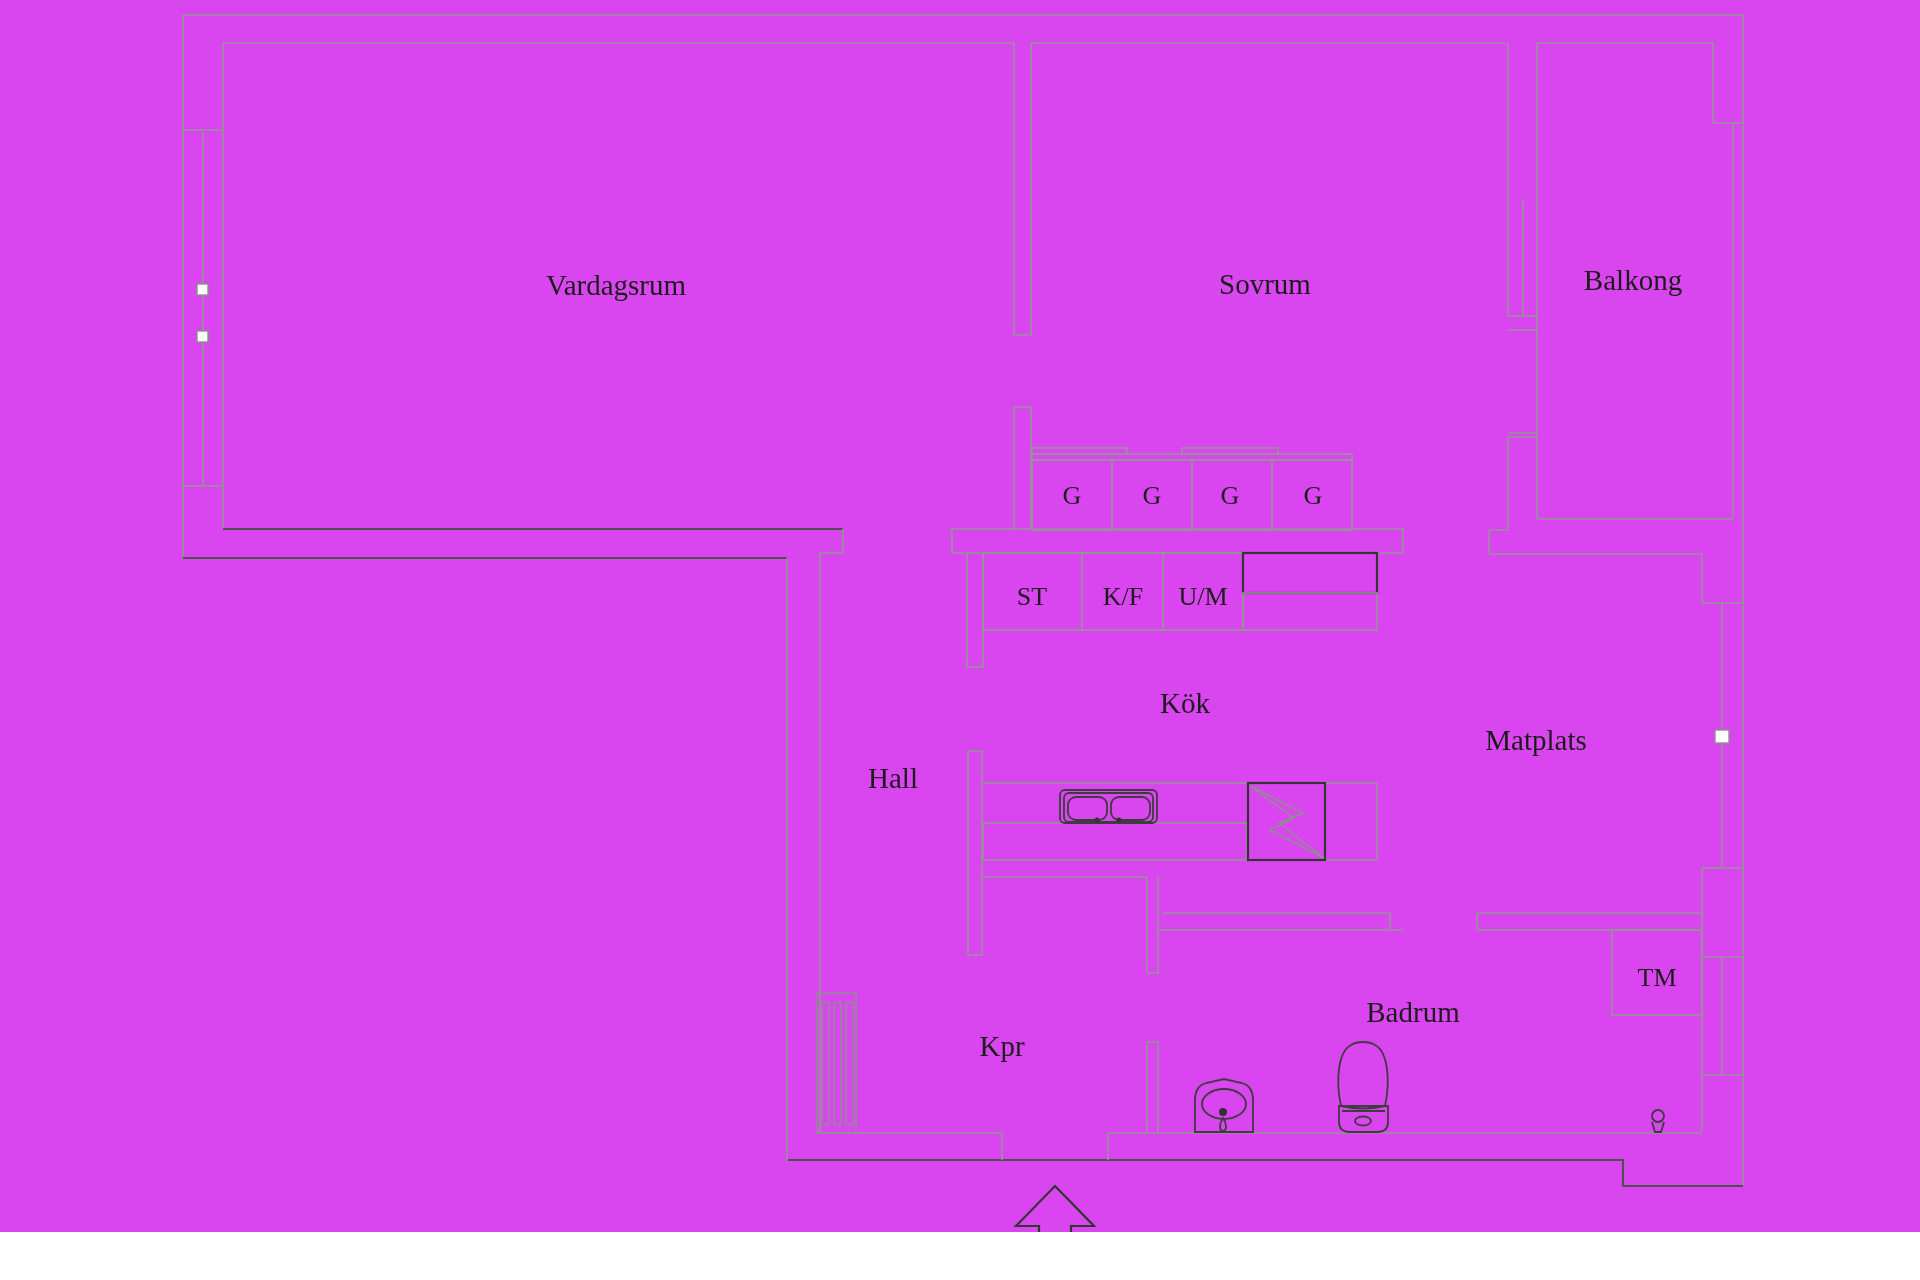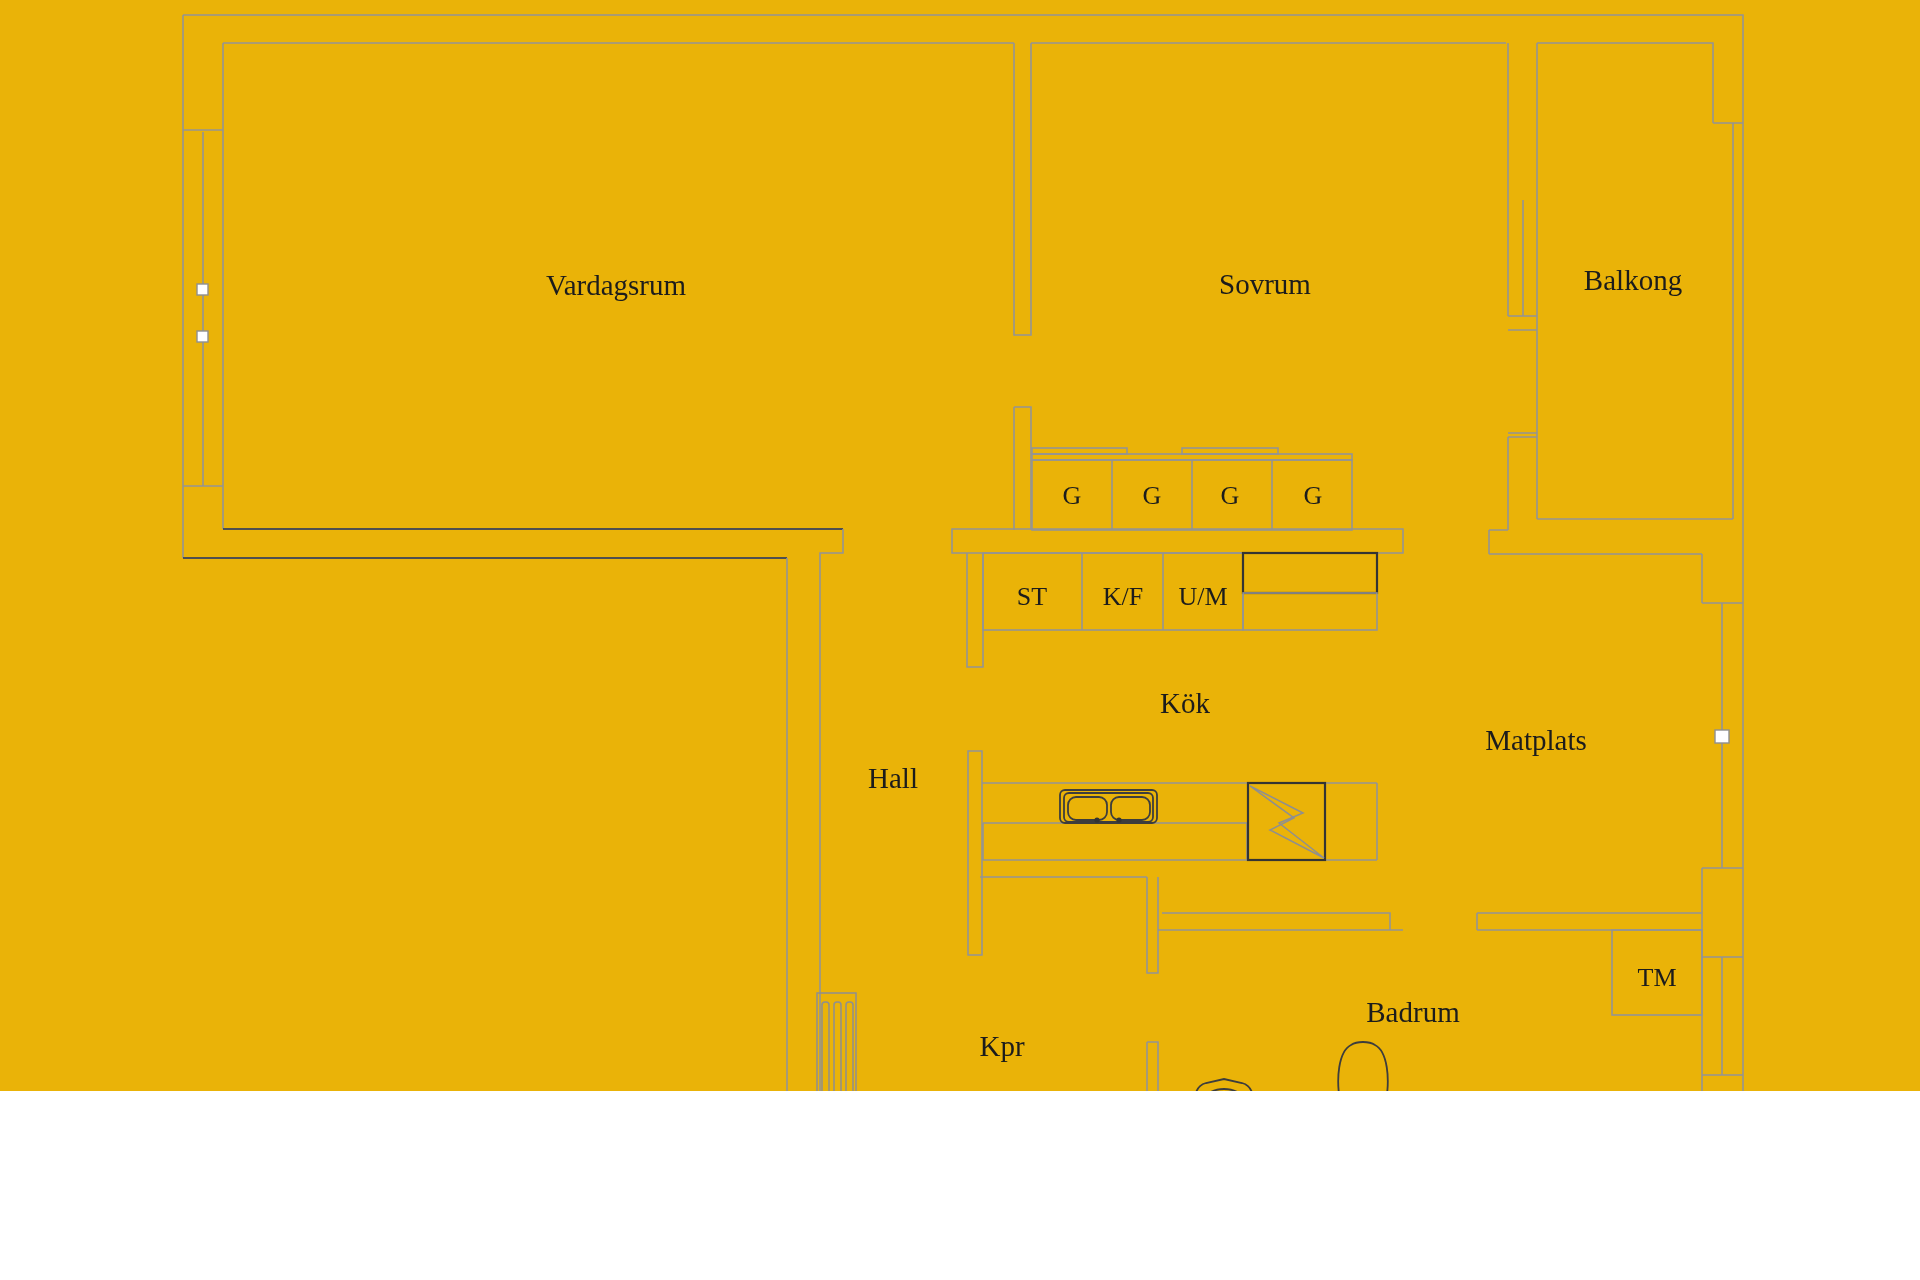--- a/index.html
+++ b/index.html
@@ -1,16 +1,16 @@
 <!DOCTYPE html>
 <html><head>
 <meta charset="utf-8">
 <style>
   html,body{margin:0;padding:0;background:#ffffff;}
-  .stage{position:relative;width:1920px;height:1091px;background:#eab308;overflow:hidden;}
+  .stage{position:relative;width:1920px;height:1232px;background:#d946ef;overflow:hidden;}
   svg{display:block;}
   .w   {stroke:#949494;stroke-width:1.6;fill:none;}
   .wd  {stroke:#4f4f4f;stroke-width:2.1;fill:none;}
   .fx  {stroke:#3d3d3d;stroke-width:1.8;fill:none;}
   .fxl {stroke:#8f8f8f;stroke-width:1.5;fill:none;}
   .hndl{stroke:#8f8f8f;stroke-width:1.4;fill:#ffffff;}
   .dark{stroke:#343434;stroke-width:2.2;fill:none;}
   .roomlbl{font-family:"Liberation Serif","DejaVu Serif",serif;font-size:29px;fill:#1c1c1c;text-anchor:middle;}
   .itemlbl{font-family:"Liberation Serif","DejaVu Serif",serif;font-size:26px;fill:#1c1c1c;text-anchor:middle;}
 </style>

